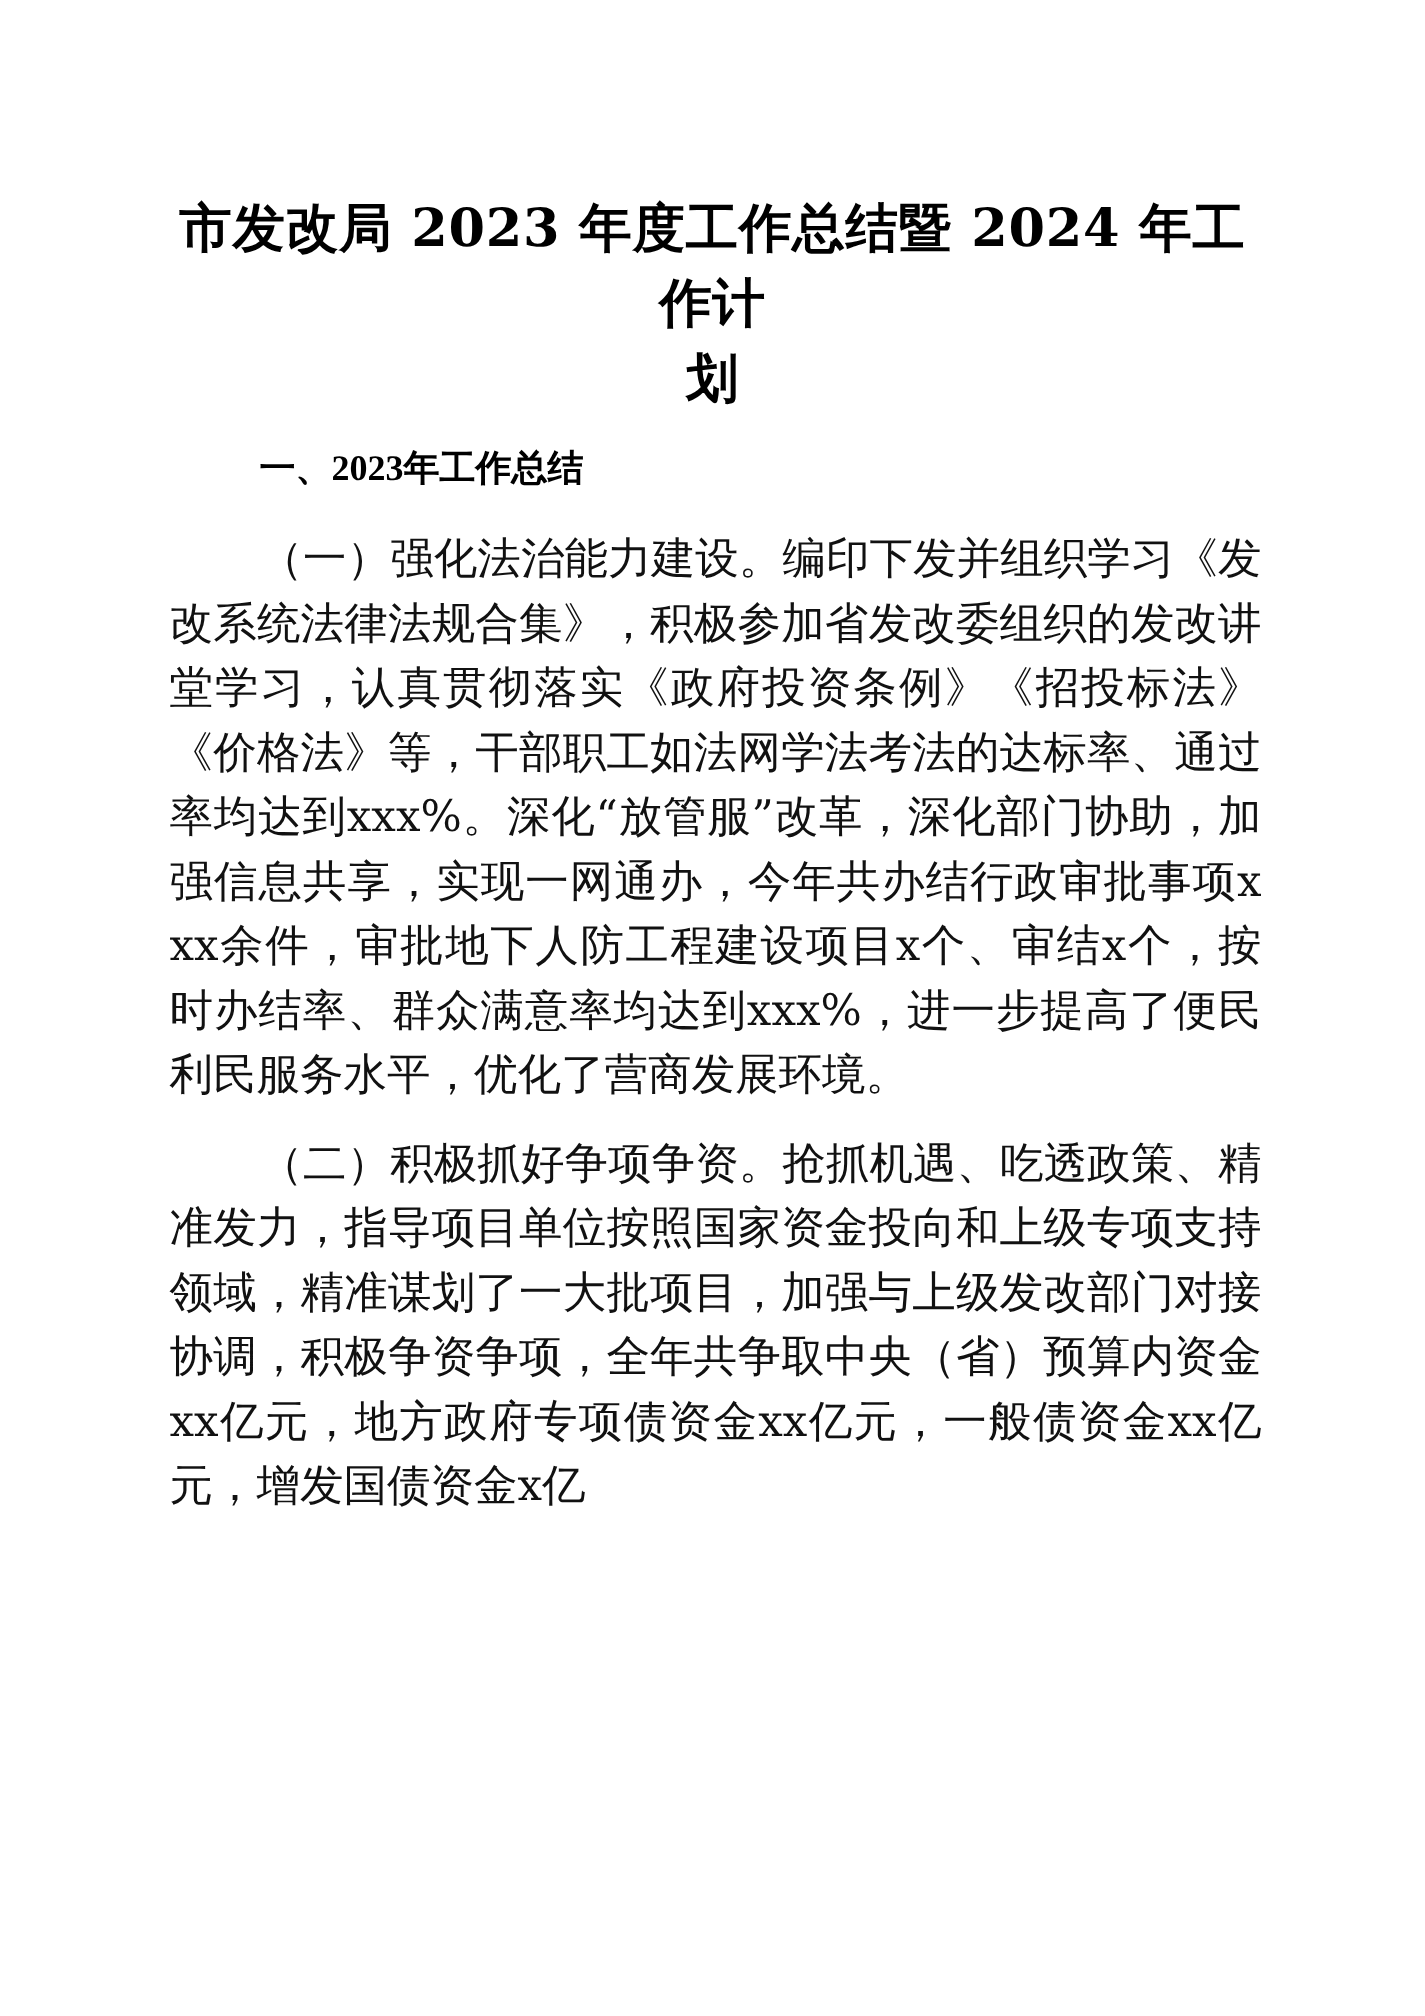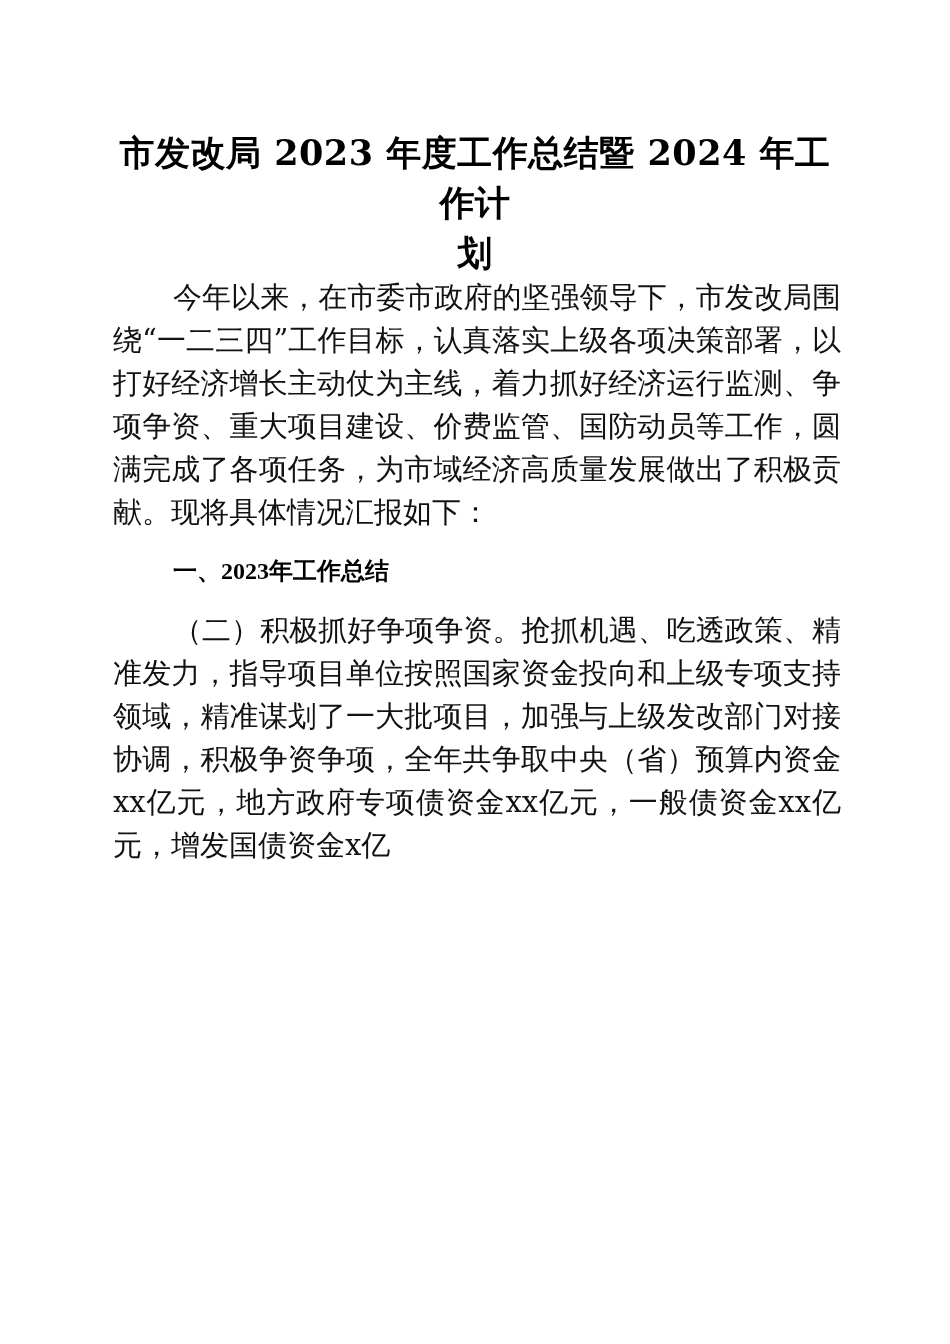--- a/index.html
+++ b/index.html
@@ -64,18 +64,18 @@
 <body>
 
 <div class="page">
 
   <div class="doc-title">
     <div>市发改局 2023 年度工作总结暨 2024 年工作计</div>
     <div>划</div>
   </div>
 
   <div class="body-block">
-    <p class="para">今年以来，在市委市政府的坚强领导下，市发改局围绕“一二三四”工作目标，认真落实上级各项决策部署，以打好经济增长主动仗为主线，着力抓好经济运行监测、争项争资、重大项目建设、价费监管、国防动员等工作，圆满完成了各项任务，为市域经济高质量发展做出了积极贡献。现将具体情况汇报如下：</p>
     <p class="heading">一、2023年工作总结</p>
+    <p class="para">（一）强化法治能力建设。编印下发并组织学习《发改系统法律法规合集》，积极参加省发改委组织的发改讲堂学习，认真贯彻落实《政府投资条例》《招投标法》《价格法》等，干部职工如法网学法考法的达标率、通过率均达到xxx%。深化“放管服”改革，深化部门协助，加强信息共享，实现一网通办，今年共办结行政审批事项xxx余件，审批地下人防工程建设项目x个、审结x个，按时办结率、群众满意率均达到xxx%，进一步提高了便民利民服务水平，优化了营商发展环境。</p>
     <p class="para">（二）积极抓好争项争资。抢抓机遇、吃透政策、精准发力，指导项目单位按照国家资金投向和上级专项支持领域，精准谋划了一大批项目，加强与上级发改部门对接协调，积极争资争项，全年共争取中央（省）预算内资金xx亿元，地方政府专项债资金xx亿元，一般债资金xx亿元，增发国债资金x亿</p>
   </div>
 
 </div>
 
 </body></html>

